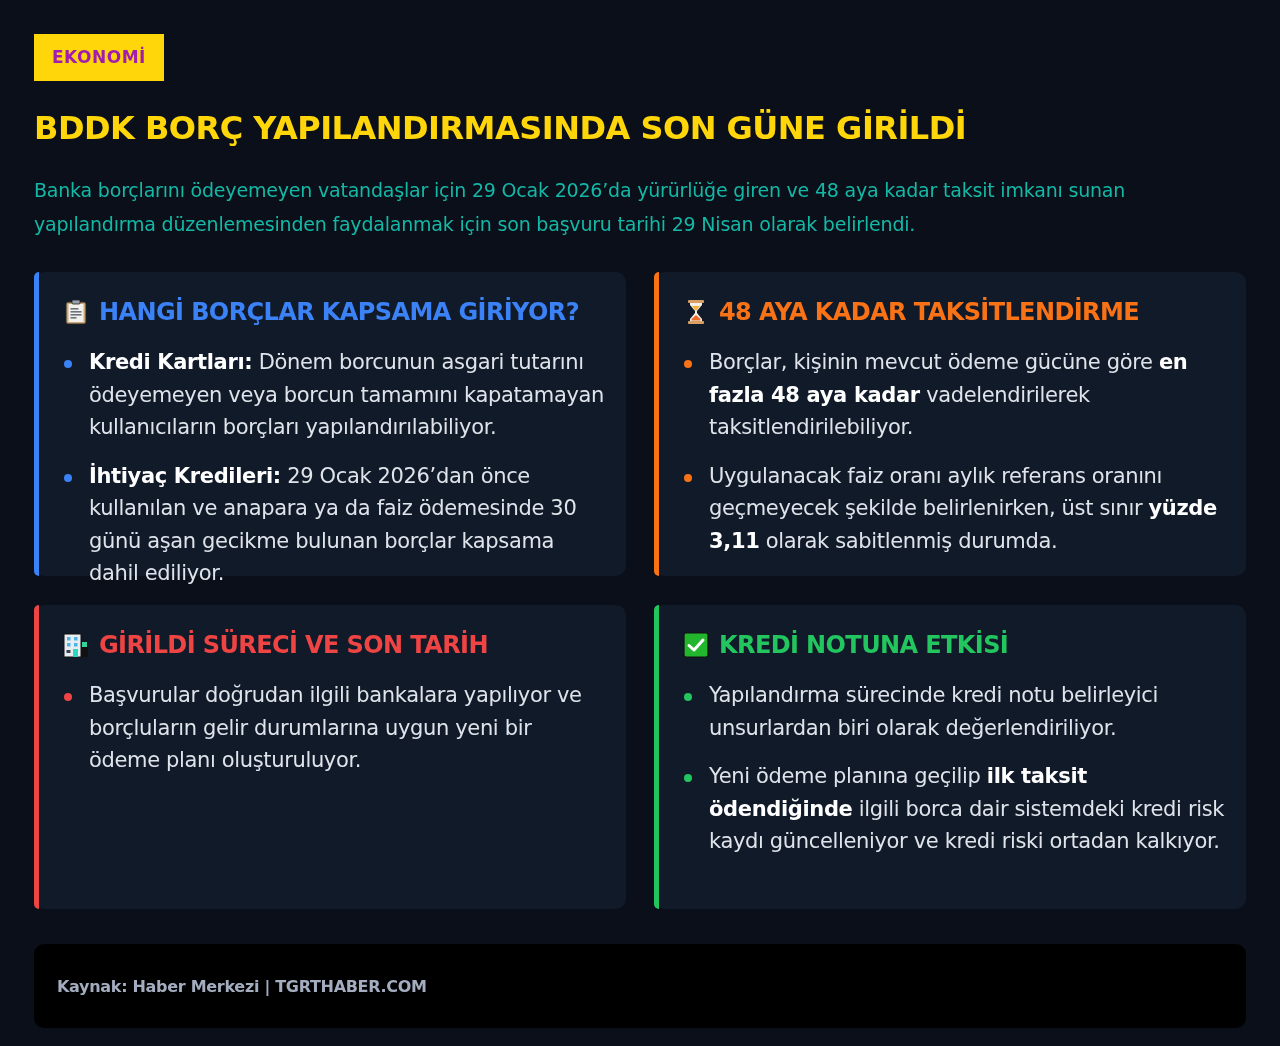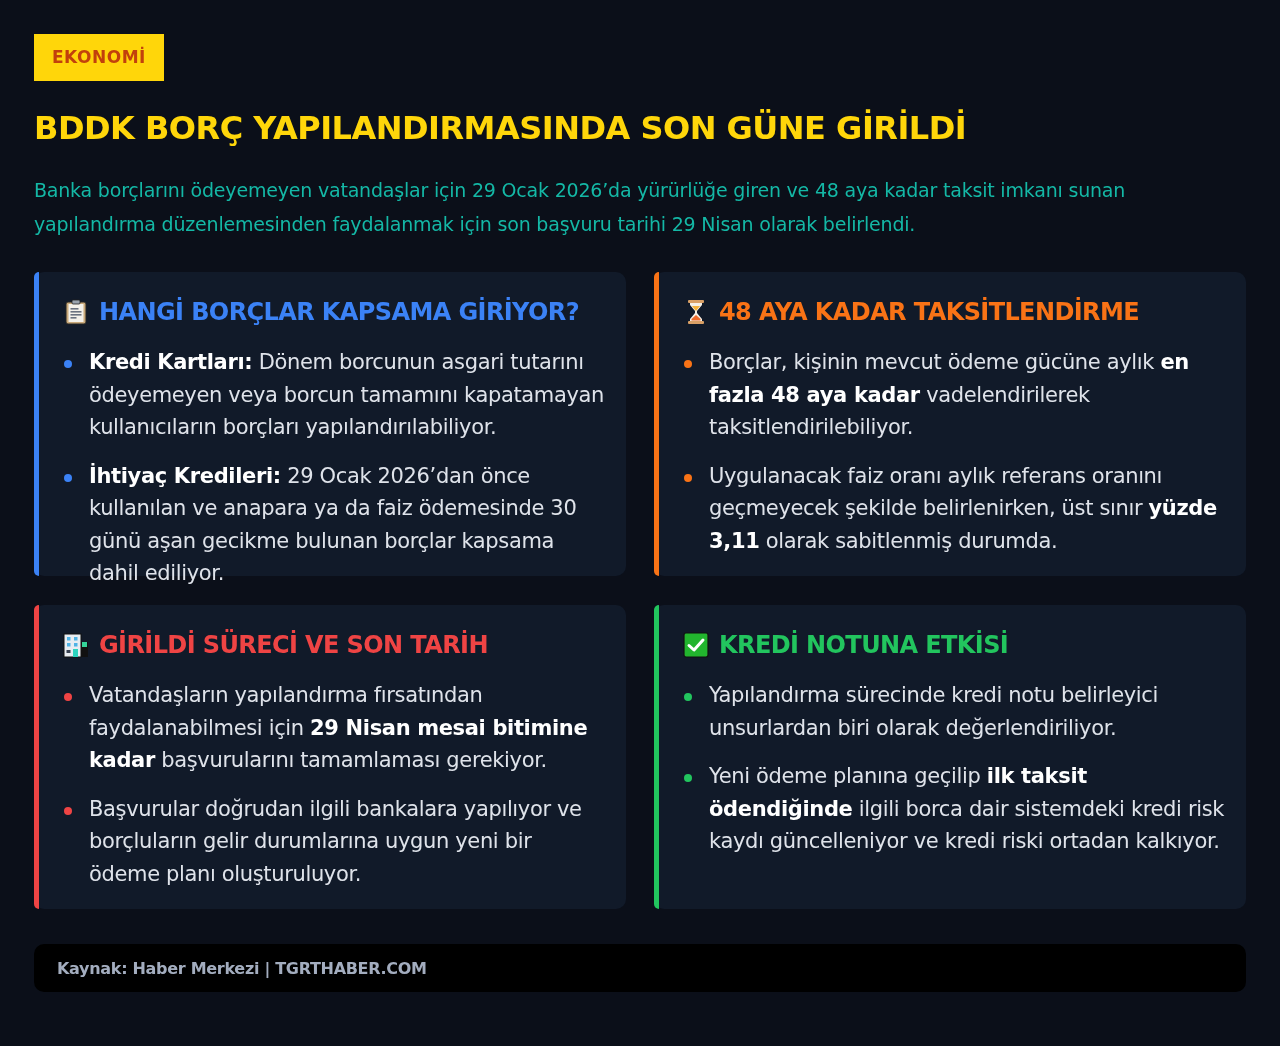--- a/index.html
+++ b/index.html
@@ -8,21 +8,21 @@
     background: #0b0f19;
     font-family: "DejaVu Sans", "Liberation Sans", sans-serif;
     color: #e5e7eb;
     overflow: hidden;
   }
   .page { position: relative; width: 1280px; height: 1046px; padding: 34px 34px 0 34px; }
 
   .category-badge {
     display: inline-block;
     background: #ffd60a;
-    color: #c2410c;
+    color: #a21caf;
     font-family: "DejaVu Sans", sans-serif;
     font-weight: bold;
     font-size: 17px;
     letter-spacing: 0.5px;
     height: 47px;
     line-height: 47px;
     padding: 0 18px;
   }
 
   .page-title {
@@ -108,21 +108,21 @@
     left: 4px; top: 14px;
     width: 8px; height: 8px;
     border-radius: 50%;
     background: var(--accent);
   }
   .bullet b { color: #ffffff; font-weight: bold; }
 
   .footer {
     position: absolute;
     left: 34px; top: 944px;
-    width: 1212px; height: 48px;
+    width: 1212px; height: 84px;
     background: #000000;
     border-radius: 10px;
     padding-left: 23px;
     display: flex; align-items: center;
   }
   .footer-text {
     font-family: "DejaVu Sans", sans-serif;
     font-weight: bold;
     font-size: 16px;
     color: #a3adbf;
@@ -175,21 +175,21 @@
             <rect x="1" y="22" width="16" height="3" rx="1" fill="#d9a066"></rect>
             <path d="M3 4 L15 4 L15 6 L10 12 L10 14 L15 20 L15 22 L3 22 L3 20 L8 14 L8 12 L3 6 Z" fill="#f5efe6"></path>
             <path d="M5 7 L13 7 L9.5 11.5 L8.5 11.5 Z" fill="#f4b23c"></path>
             <path d="M4.5 21.5 L13.5 21.5 L13.5 20 L9 16 L4.5 20 Z" fill="#ee6b2c"></path>
           </svg>
         </span>
         <h2 class="card-title">48 AYA KADAR TAKSİTLENDİRME</h2>
       </div>
       <ul class="bullets">
         <li class="bullet">
-          <span class="bullet-dot"></span><span>Borçlar, kişinin mevcut ödeme gücüne aylık </span><b>en fazla 48 aya kadar</b><span> vadelendirilerek taksitlendirilebiliyor.</span>
+          <span class="bullet-dot"></span><span>Borçlar, kişinin mevcut ödeme gücüne göre </span><b>en fazla 48 aya kadar</b><span> vadelendirilerek taksitlendirilebiliyor.</span>
         </li>
         <li class="bullet">
           <span class="bullet-dot"></span><span>Uygulanacak faiz oranı aylık referans oranını geçmeyecek şekilde belirlenirken, üst sınır </span><b>yüzde 3,11</b><span> olarak sabitlenmiş durumda.</span>
         </li>
       </ul>
     </section>
 
     <section class="card card-3" style="--accent:#ef4444">
       <div class="card-header">
         <span class="card-icon">
@@ -202,23 +202,20 @@
             <rect x="10" y="17" width="5" height="8" fill="#2dd4bf"></rect>
             <rect x="3.5" y="18" width="4" height="3" fill="#374151"></rect>
             <rect x="18" y="10" width="7" height="15" fill="#111"></rect>
             <rect x="19" y="10" width="5" height="5" fill="#34d399"></rect>
           </svg>
         </span>
         <h2 class="card-title">GİRİLDİ SÜRECİ VE SON TARİH</h2>
       </div>
       <ul class="bullets">
         <li class="bullet">
-          <span class="bullet-dot"></span><span>Vatandaşların yapılandırma fırsatından faydalanabilmesi için </span><b>29 Nisan mesai bitimine kadar</b><span> başvurularını tamamlaması gerekiyor.</span>
-        </li>
-        <li class="bullet">
           <span class="bullet-dot"></span><span>Başvurular doğrudan ilgili bankalara yapılıyor ve borçluların gelir durumlarına uygun yeni bir ödeme planı oluşturuluyor.</span>
         </li>
       </ul>
     </section>
 
     <section class="card card-4" style="--accent:#22c55e">
       <div class="card-header">
         <span class="card-icon">
           <svg width="26" height="26" viewBox="0 0 26 26">
             <rect x="1" y="1" width="24" height="24" rx="2" fill="#22b52e" stroke="#111" stroke-width="1.2"></rect>

